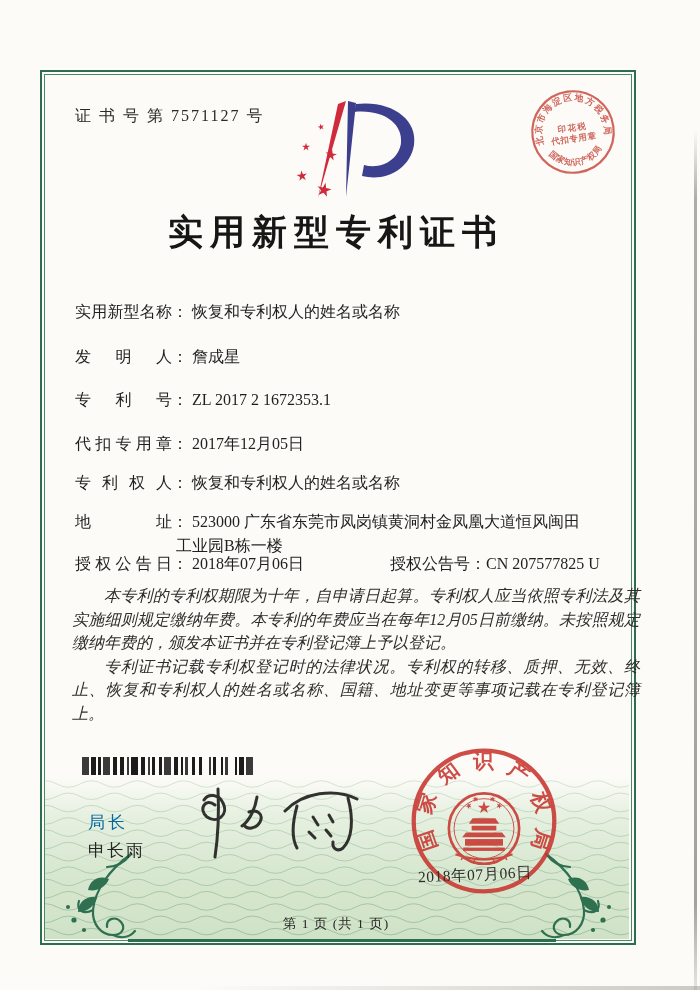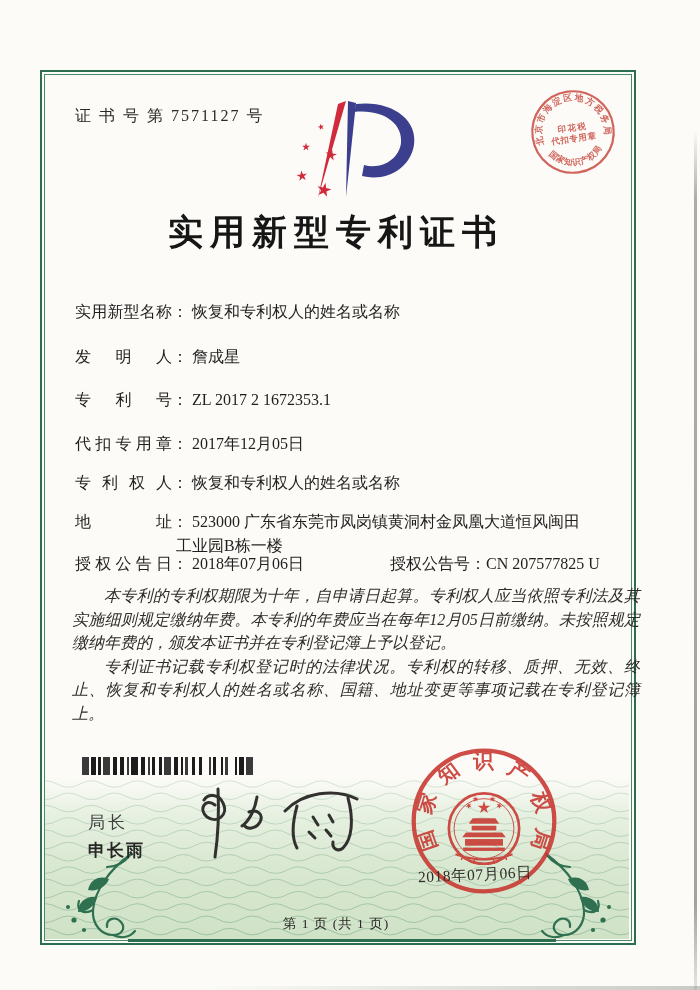--- a/index.html
+++ b/index.html
@@ -53,23 +53,23 @@
   .paras{left:72px;top:584px;width:568px;z-index:5;}
   .paras p{
     margin:0;text-indent:2em;font-size:16px;line-height:23.5px;
     font-style:italic;color:#2e2d2b;text-align:justify;
   }
   
   .barcode{left:82px;top:757px;width:174px;height:18px;display:flex;z-index:5;}
   .barcode span{height:100%;}
   
   .sig-title{left:88px;top:811px;font-family:"Liberation Sans","DejaVu Sans",sans-serif;
-    font-size:17px;font-weight:500;letter-spacing:3px;color:#404040;z-index:5;}
+    font-size:17px;font-weight:500;letter-spacing:3px;color:#0369a1;z-index:5;}
   .sig-name{left:88px;top:839px;font-family:"Liberation Sans","DejaVu Sans",sans-serif;
-    font-size:17px;font-weight:700;letter-spacing:2px;color:#262624;z-index:5;}
+    font-size:17px;font-weight:400;letter-spacing:2px;color:#262624;z-index:5;}
   .signature{left:185px;top:777px;z-index:6;}
   
   .office-stamp{left:408px;top:745px;z-index:6;opacity:.88;}
   .stamp-date{
     left:418px;top:864px;width:150px;font-size:15.5px;letter-spacing:.5px;
     color:#2f2e2a;z-index:7;transform:rotate(-2.5deg);white-space:nowrap;
   }
   .tax-stamp{left:529px;top:88px;z-index:6;opacity:.85;}
   
   .footer{left:40px;top:915px;width:592px;text-align:center;font-size:13.5px;

